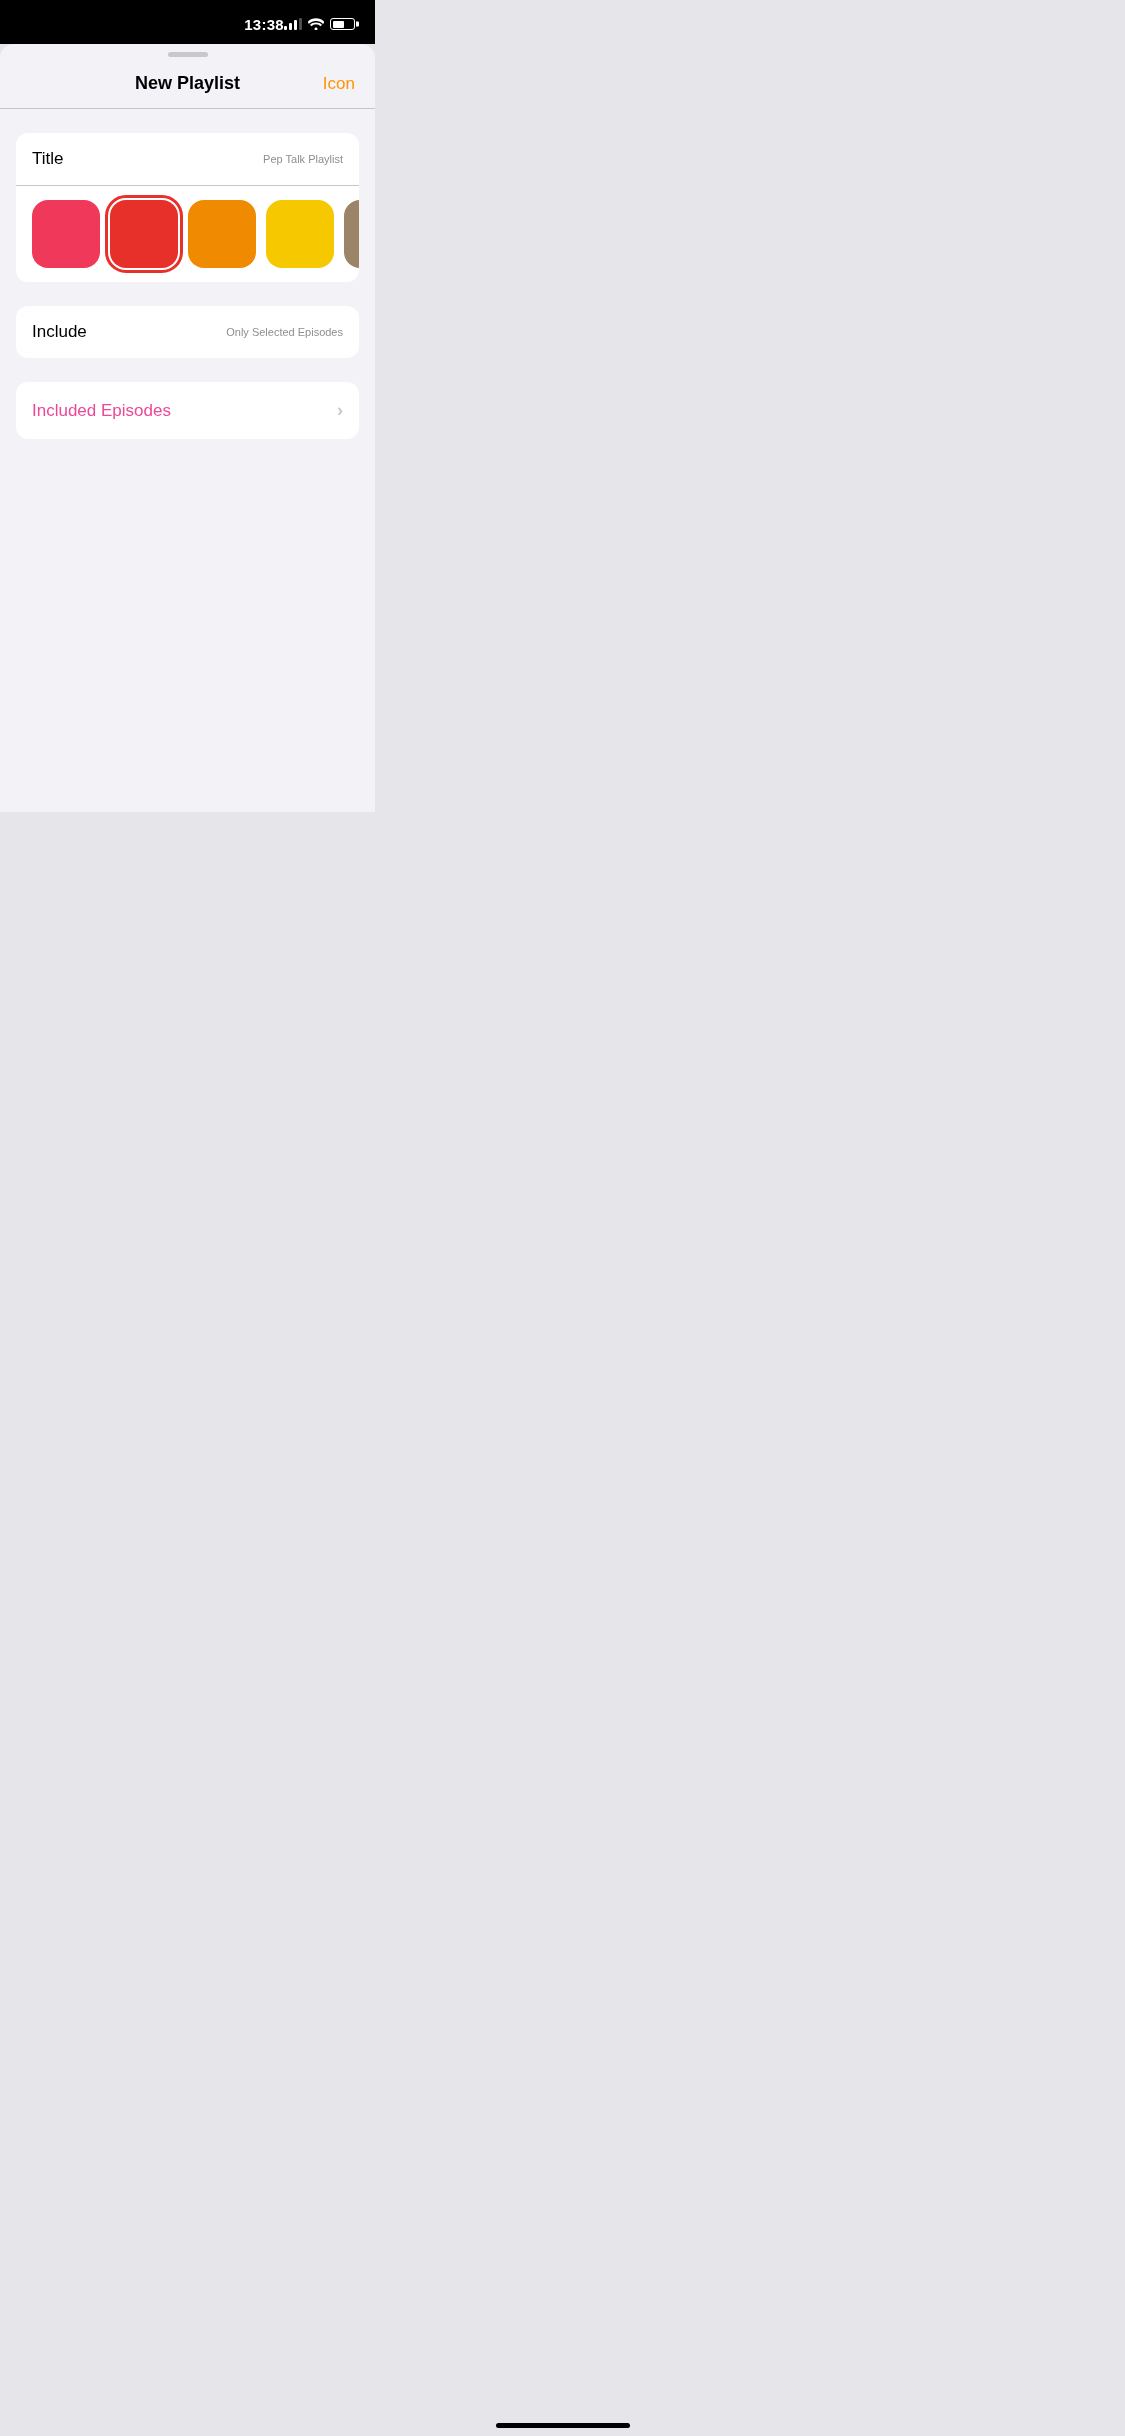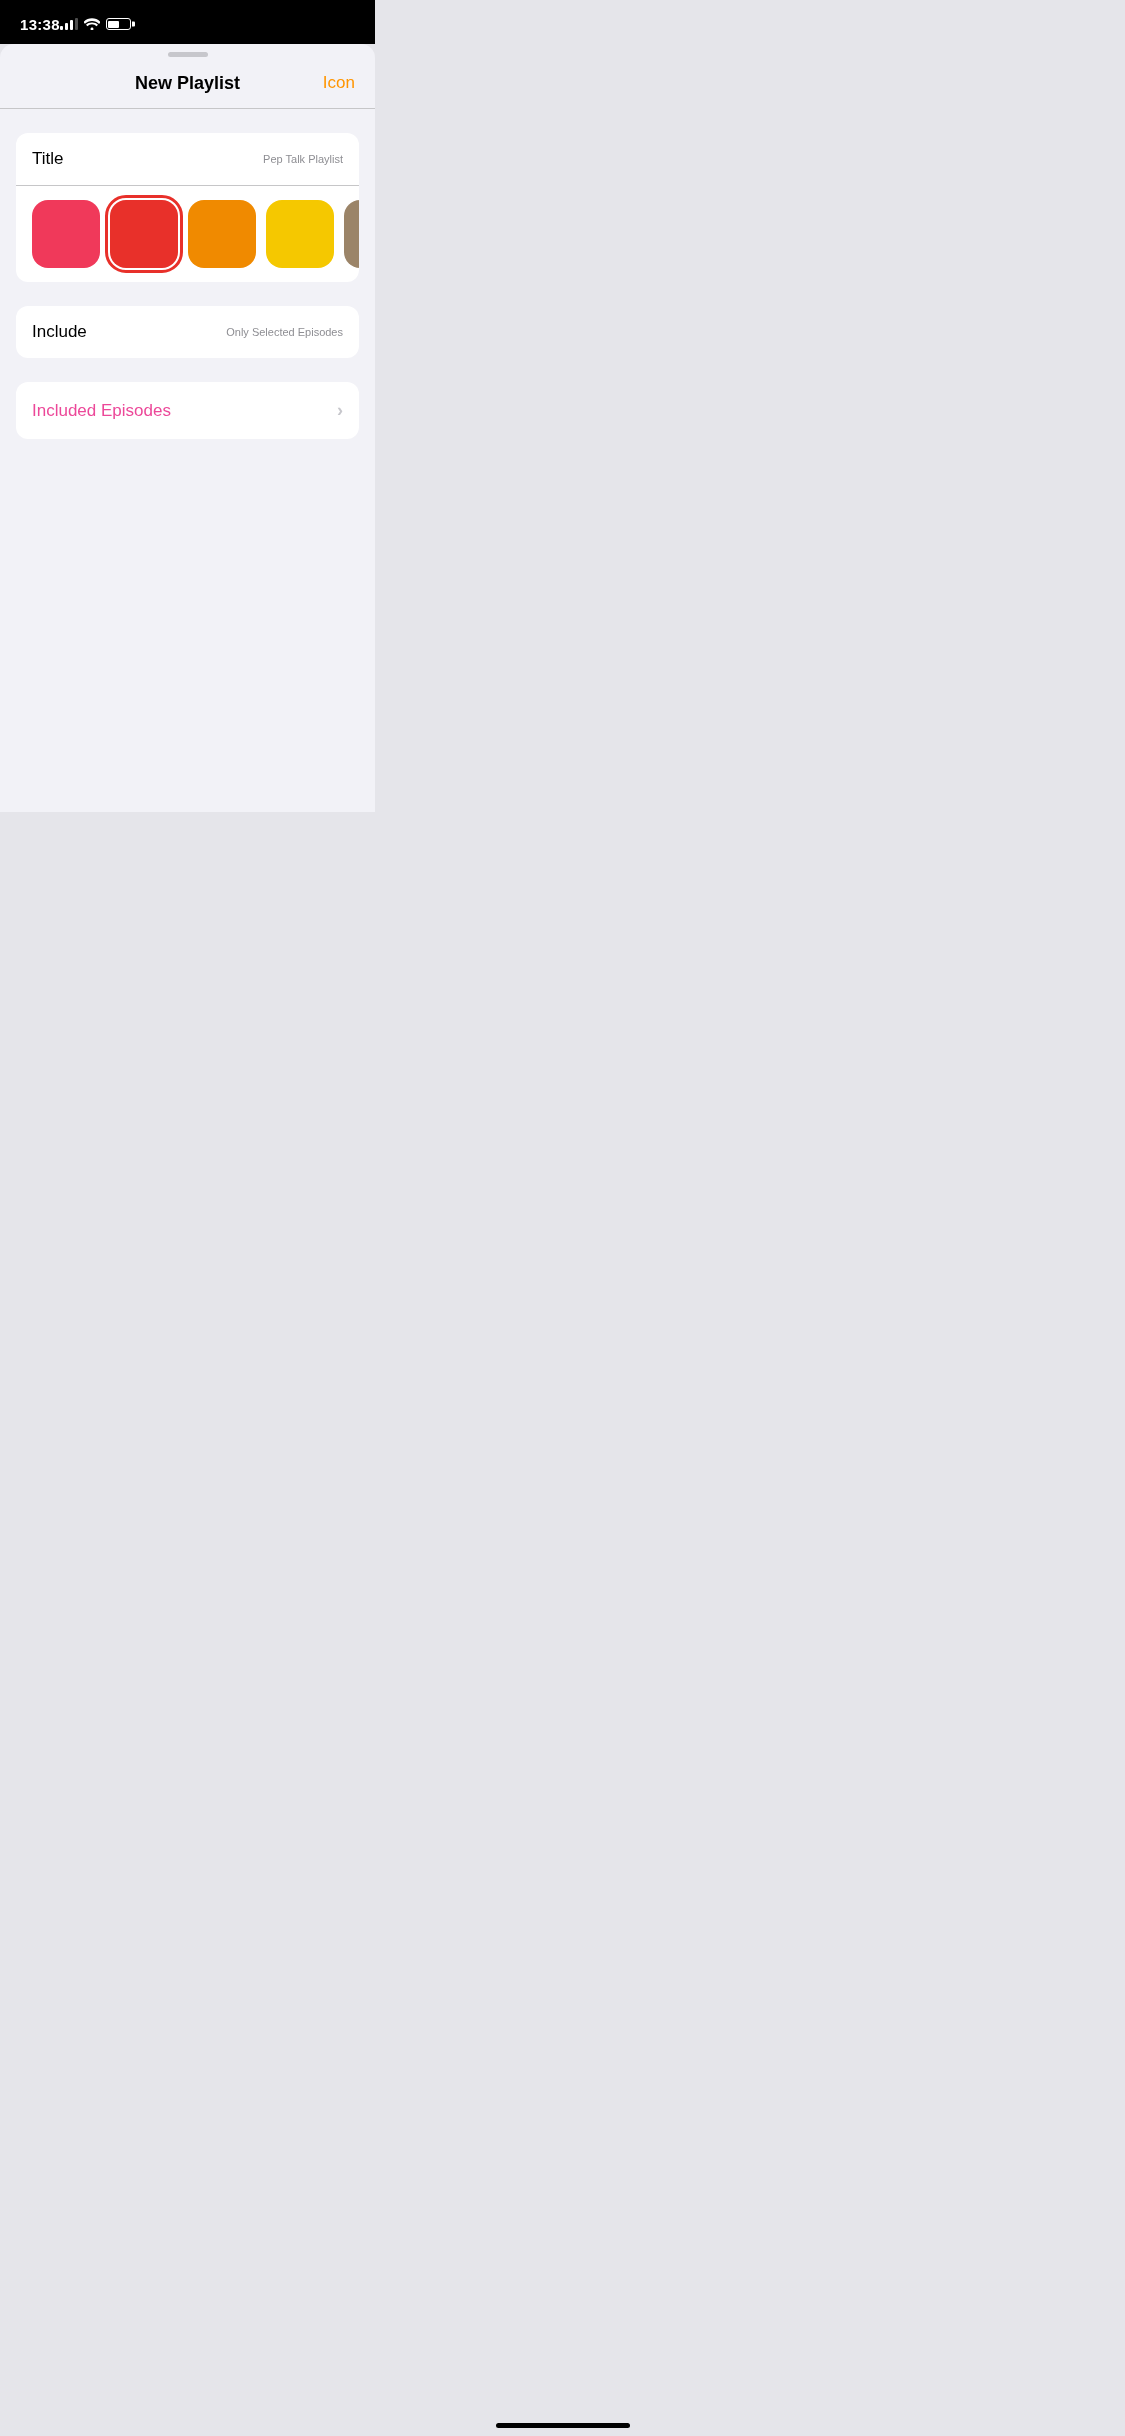--- a/index.html
+++ b/index.html
@@ -11,21 +11,21 @@
       background: #e5e5ea;
       font-family: -apple-system, BlinkMacSystemFont, 'SF Pro Display', 'Helvetica Neue', sans-serif;
       overflow-x: hidden;
     }
 
     .status-bar {
       background: #000;
       color: #fff;
       display: flex;
       align-items: center;
-      justify-content: flex-start;
+      justify-content: flex-end;
       padding: 14px 20px 10px 20px;
       height: 44px;
     }
 
     .status-time {
       font-size: 15px;
       font-weight: 600;
       letter-spacing: 0.3px;
     }
 
@@ -96,21 +96,21 @@
     .sheet-handle {
       width: 40px;
       height: 5px;
       background: #c7c7cc;
       border-radius: 3px;
       margin: 8px auto 0;
     }
 
     .nav-bar {
       display: flex;
-      align-items: flex-start;
+      align-items: flex-end;
       justify-content: center;
       padding: 16px 20px 14px;
       position: relative;
       border-bottom: 0.5px solid #c6c6c8;
     }
 
     .nav-title {
       font-size: 18px;
       font-weight: 700;
       color: #000;

